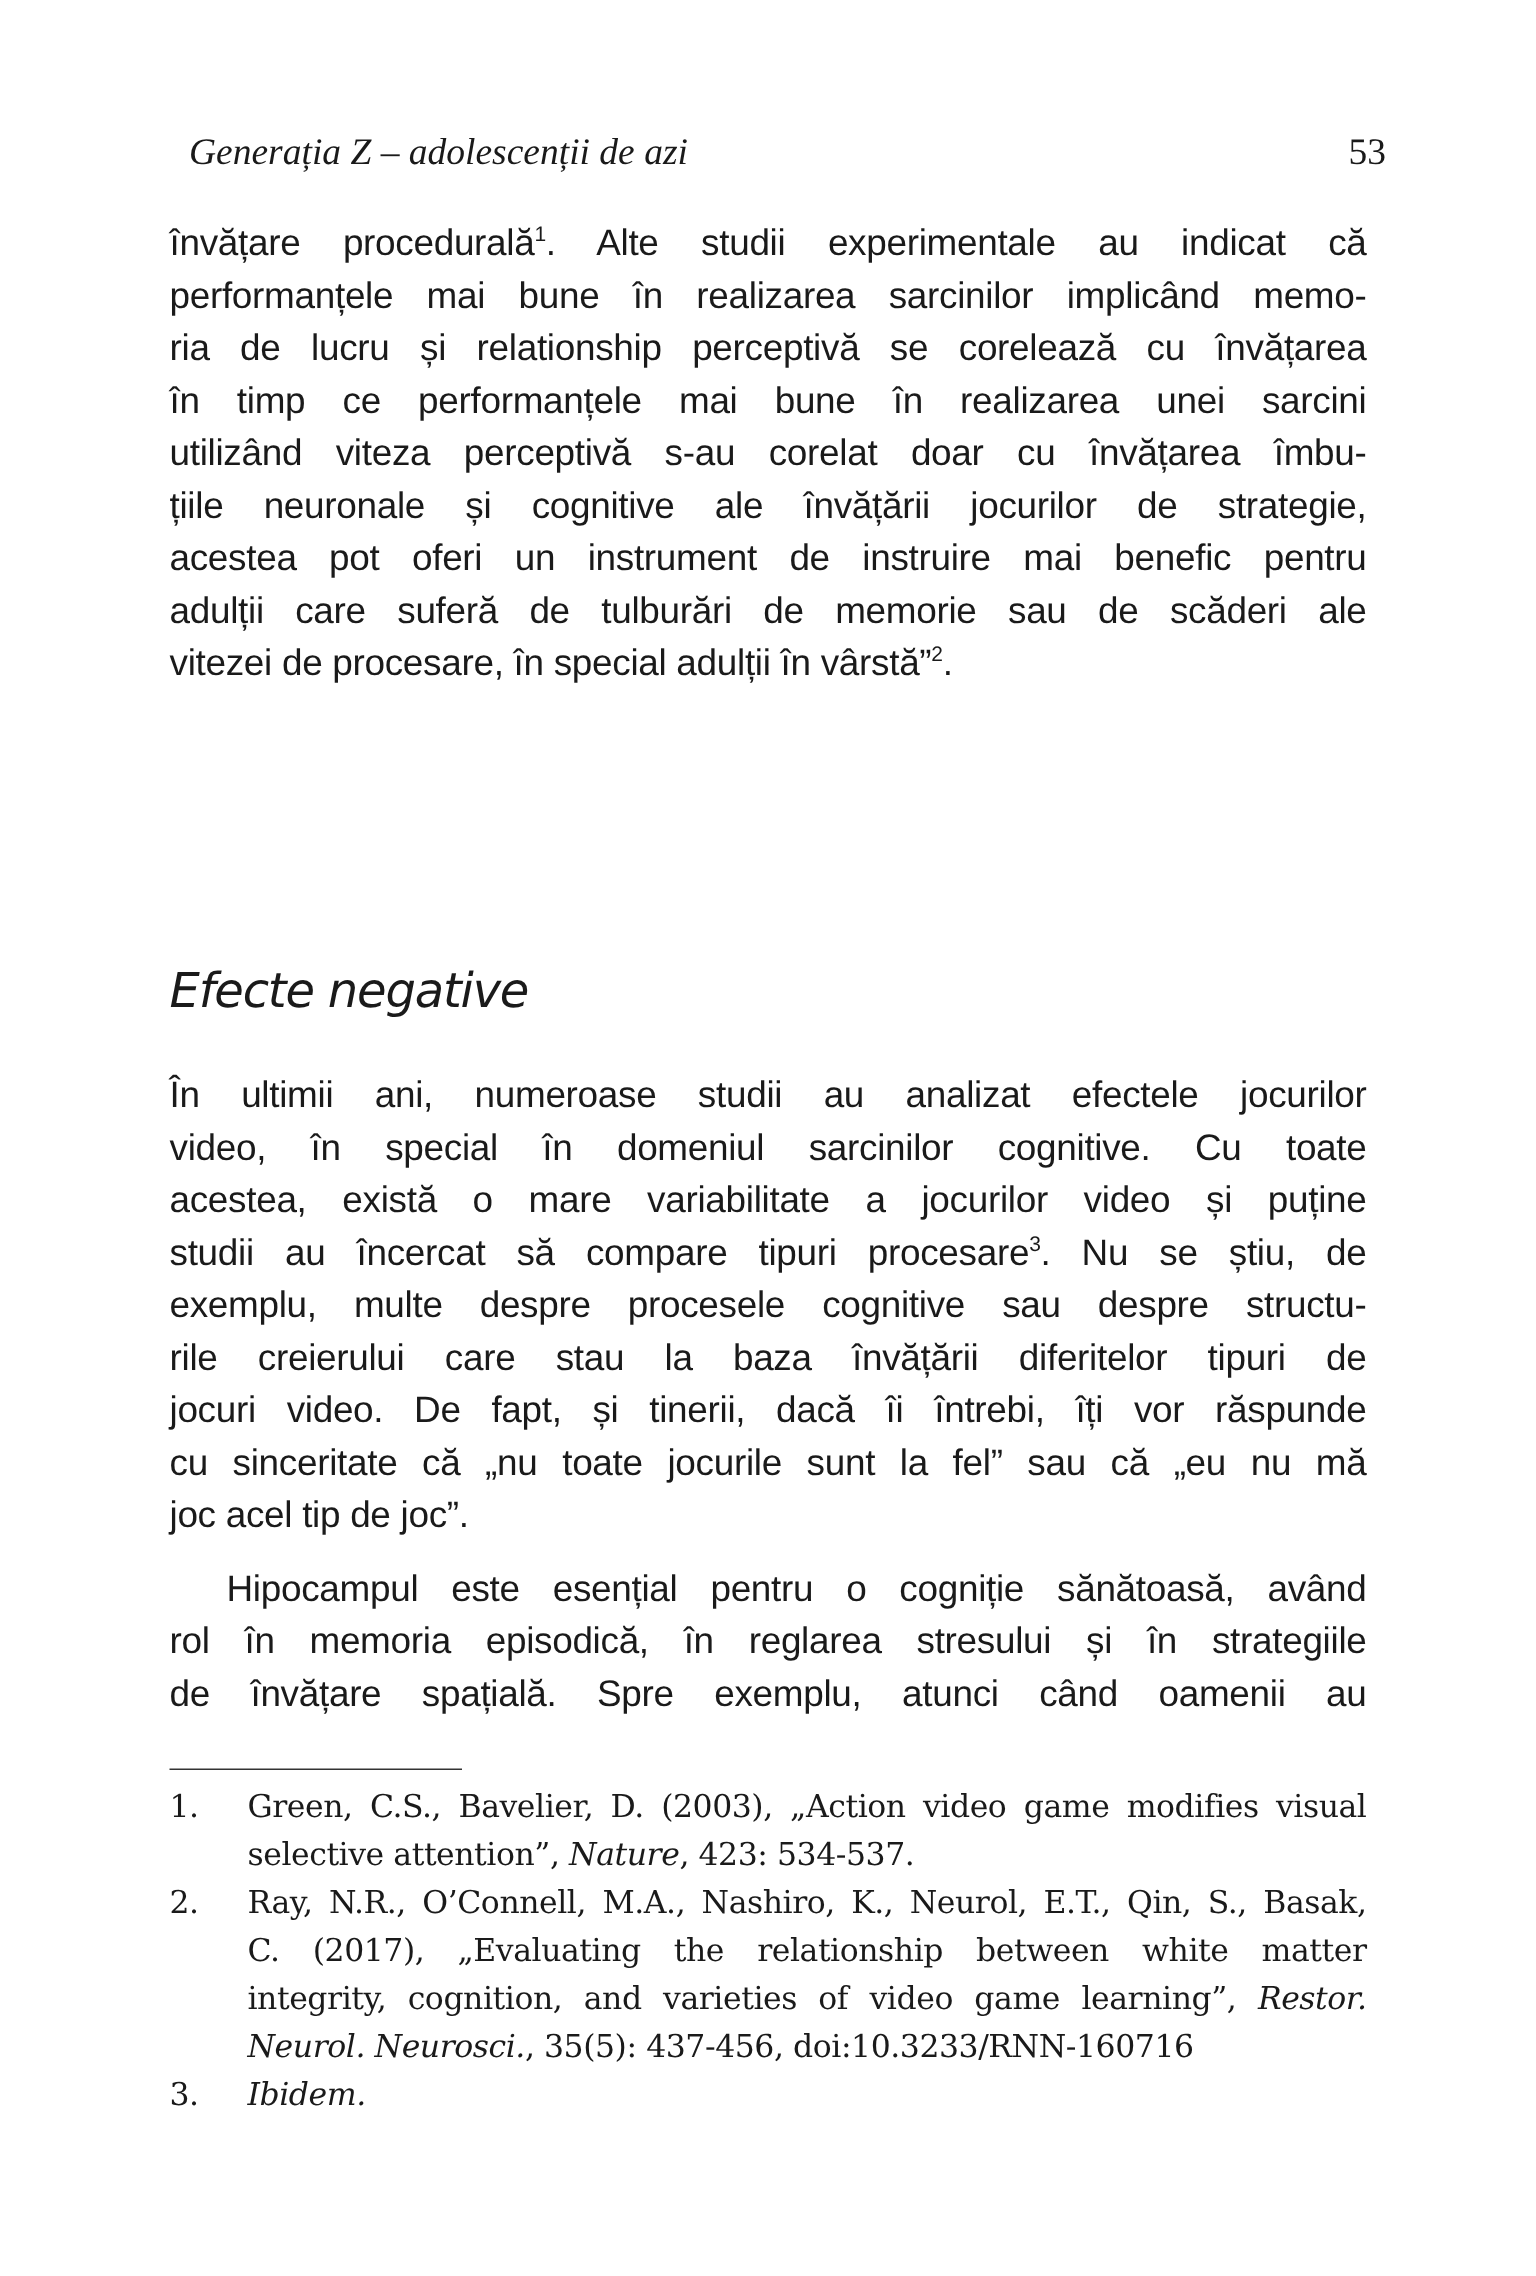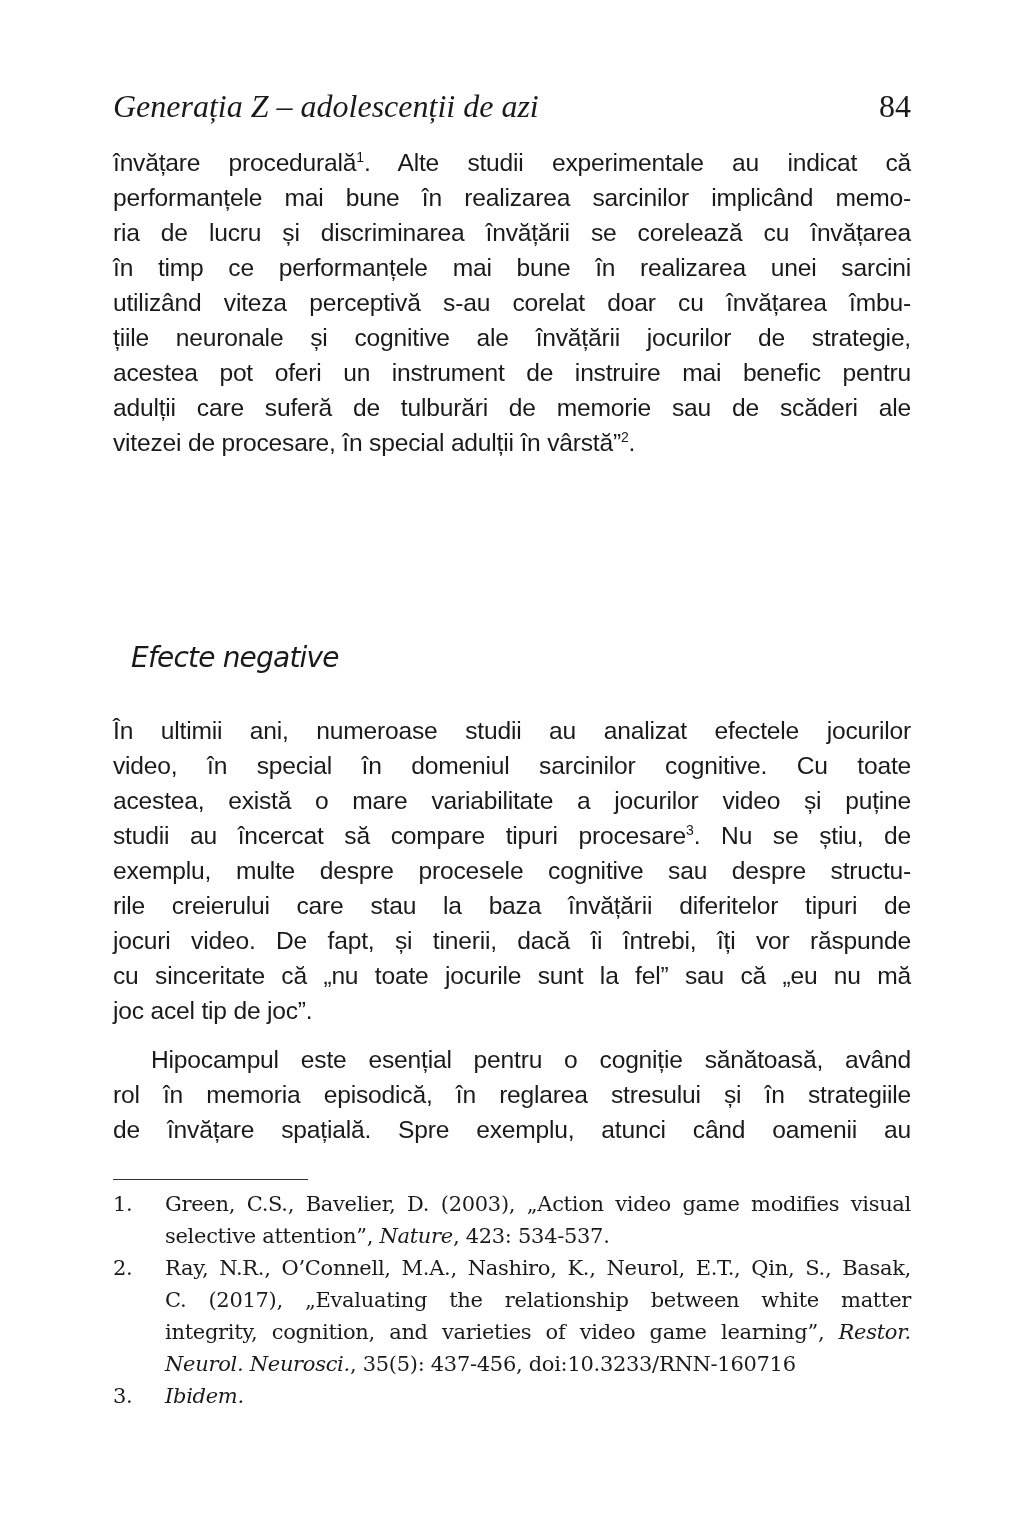--- a/index.html
+++ b/index.html
@@ -1,52 +1,52 @@
 <!DOCTYPE html>
 <html><head>
 <meta charset="utf-8">
 <style>
   html, body { margin: 0; padding: 0; background: #ffffff; }
   body { width: 1024px; height: 1517px; position: relative; overflow: hidden; color: #1a1a1a; }
   .page { position: absolute; left: 113px; top: 0; width: 798px; }
-  .running-head { position: absolute; top: 88px; left: 0; width: 798px; height: 40px;
-    font-family: "Liberation Serif", serif; font-size: 32px; }
+  .running-head { position: absolute; top: 88px; left: 13px; width: 798px; height: 40px;
+    font-family: "Liberation Serif", serif; font-size: 25px; }
   .running-head .title { font-style: italic; position: absolute; left: 0; top: 0; }
   .running-head .num { position: absolute; right: 0; top: 0; }
   .body { position: absolute; left: 0; width: 798px;
     font-family: Liberation Sans, sans-serif; font-size: 24.6px; line-height: 35px; letter-spacing: -0.2px; }
   .line { display: block; white-space: nowrap; text-align: justify; text-align-last: justify; height: 35px; }
   .line.last { text-align-last: left; }
   .line.indent { padding-left: 38px; }
   sup { font-size: 14px; line-height: 0; vertical-align: super; }
   .heading { position: absolute; left: 0; top: 641px; font-family: "DejaVu Sans", sans-serif;
-    font-style: italic; font-size: 28px; letter-spacing: -0.8px; margin-left: 18px; }
+    font-style: italic; font-size: 32px; letter-spacing: -0.8px; }
   .rule { position: absolute; left: 0; top: 1179px; width: 195px; height: 1px; background: #333; }
   .footnotes { position: absolute; left: 0; top: 1188px; width: 798px;
     font-family: "DejaVu Serif", serif; font-size: 21px; line-height: 32px; letter-spacing: -0.3px; }
   .fn { position: relative; padding-left: 40px; }
   .fn .n { position: absolute; left: 0; top: 0; }
   .fn .l { display: block; white-space: nowrap; text-align: justify; text-align-last: justify; height: 32px; margin-left: 12px; }
   .fn .l.last { text-align-last: left; }
   i { font-style: italic; }
 </style>
 </head>
 <body>
 
 <div class="page">
 
   <div class="running-head">
     <span class="title">Generația Z – adolescenții de azi</span>
-    <span class="num">84</span>
+    <span class="num">53</span>
   </div>
 
   <div class="body" style="top:145px;">
     <span class="line"><span>învățare procedurală</span><sup>1</sup><span>. Alte studii experimentale au indicat că</span></span>
     <span class="line">performanțele mai bune în realizarea sarcinilor implicând memo-</span>
-    <span class="line">ria de lucru și discriminarea învățării se corelează cu învățarea</span>
+    <span class="line">ria de lucru și relationship perceptivă se corelează cu învățarea</span>
     <span class="line">în timp ce performanțele mai bune în realizarea unei sarcini</span>
     <span class="line">utilizând viteza perceptivă s-au corelat doar cu învățarea îmbu-</span>
     <span class="line">țiile neuronale și cognitive ale învățării jocurilor de strategie,</span>
     <span class="line">acestea pot oferi un instrument de instruire mai benefic pentru</span>
     <span class="line">adulții care suferă de tulburări de memorie sau de scăderi ale</span>
     <span class="line last"><span>vitezei de procesare, în special adulții în vârstă”</span><sup>2</sup><span>.</span></span>
   </div>
 
   <div class="heading">Efecte negative</div>
 

